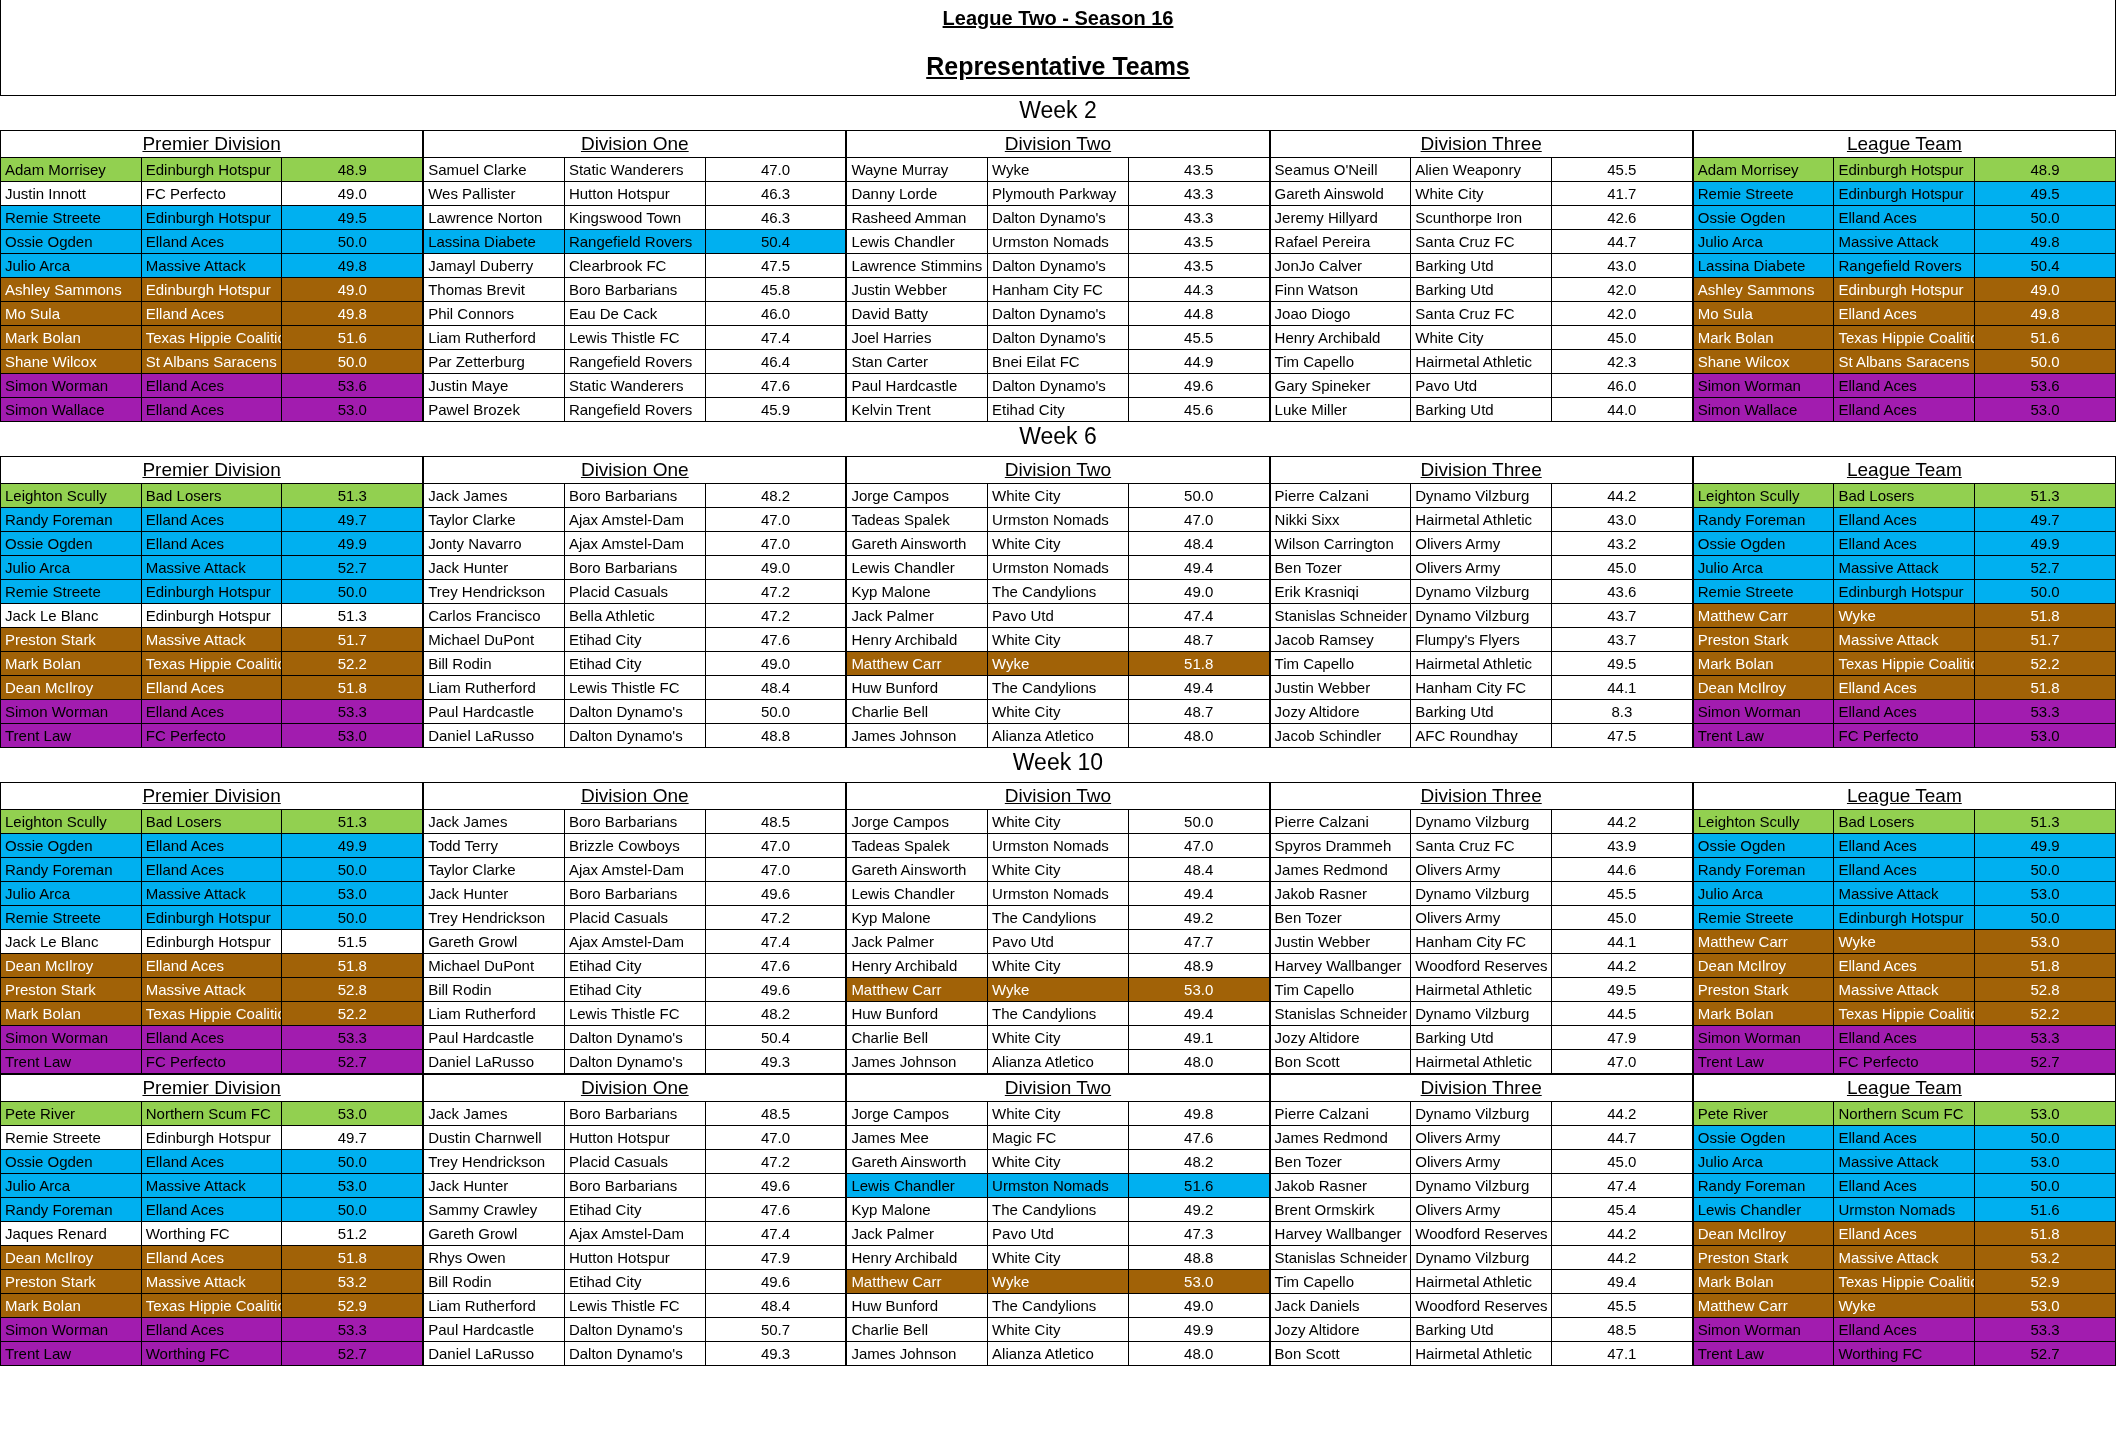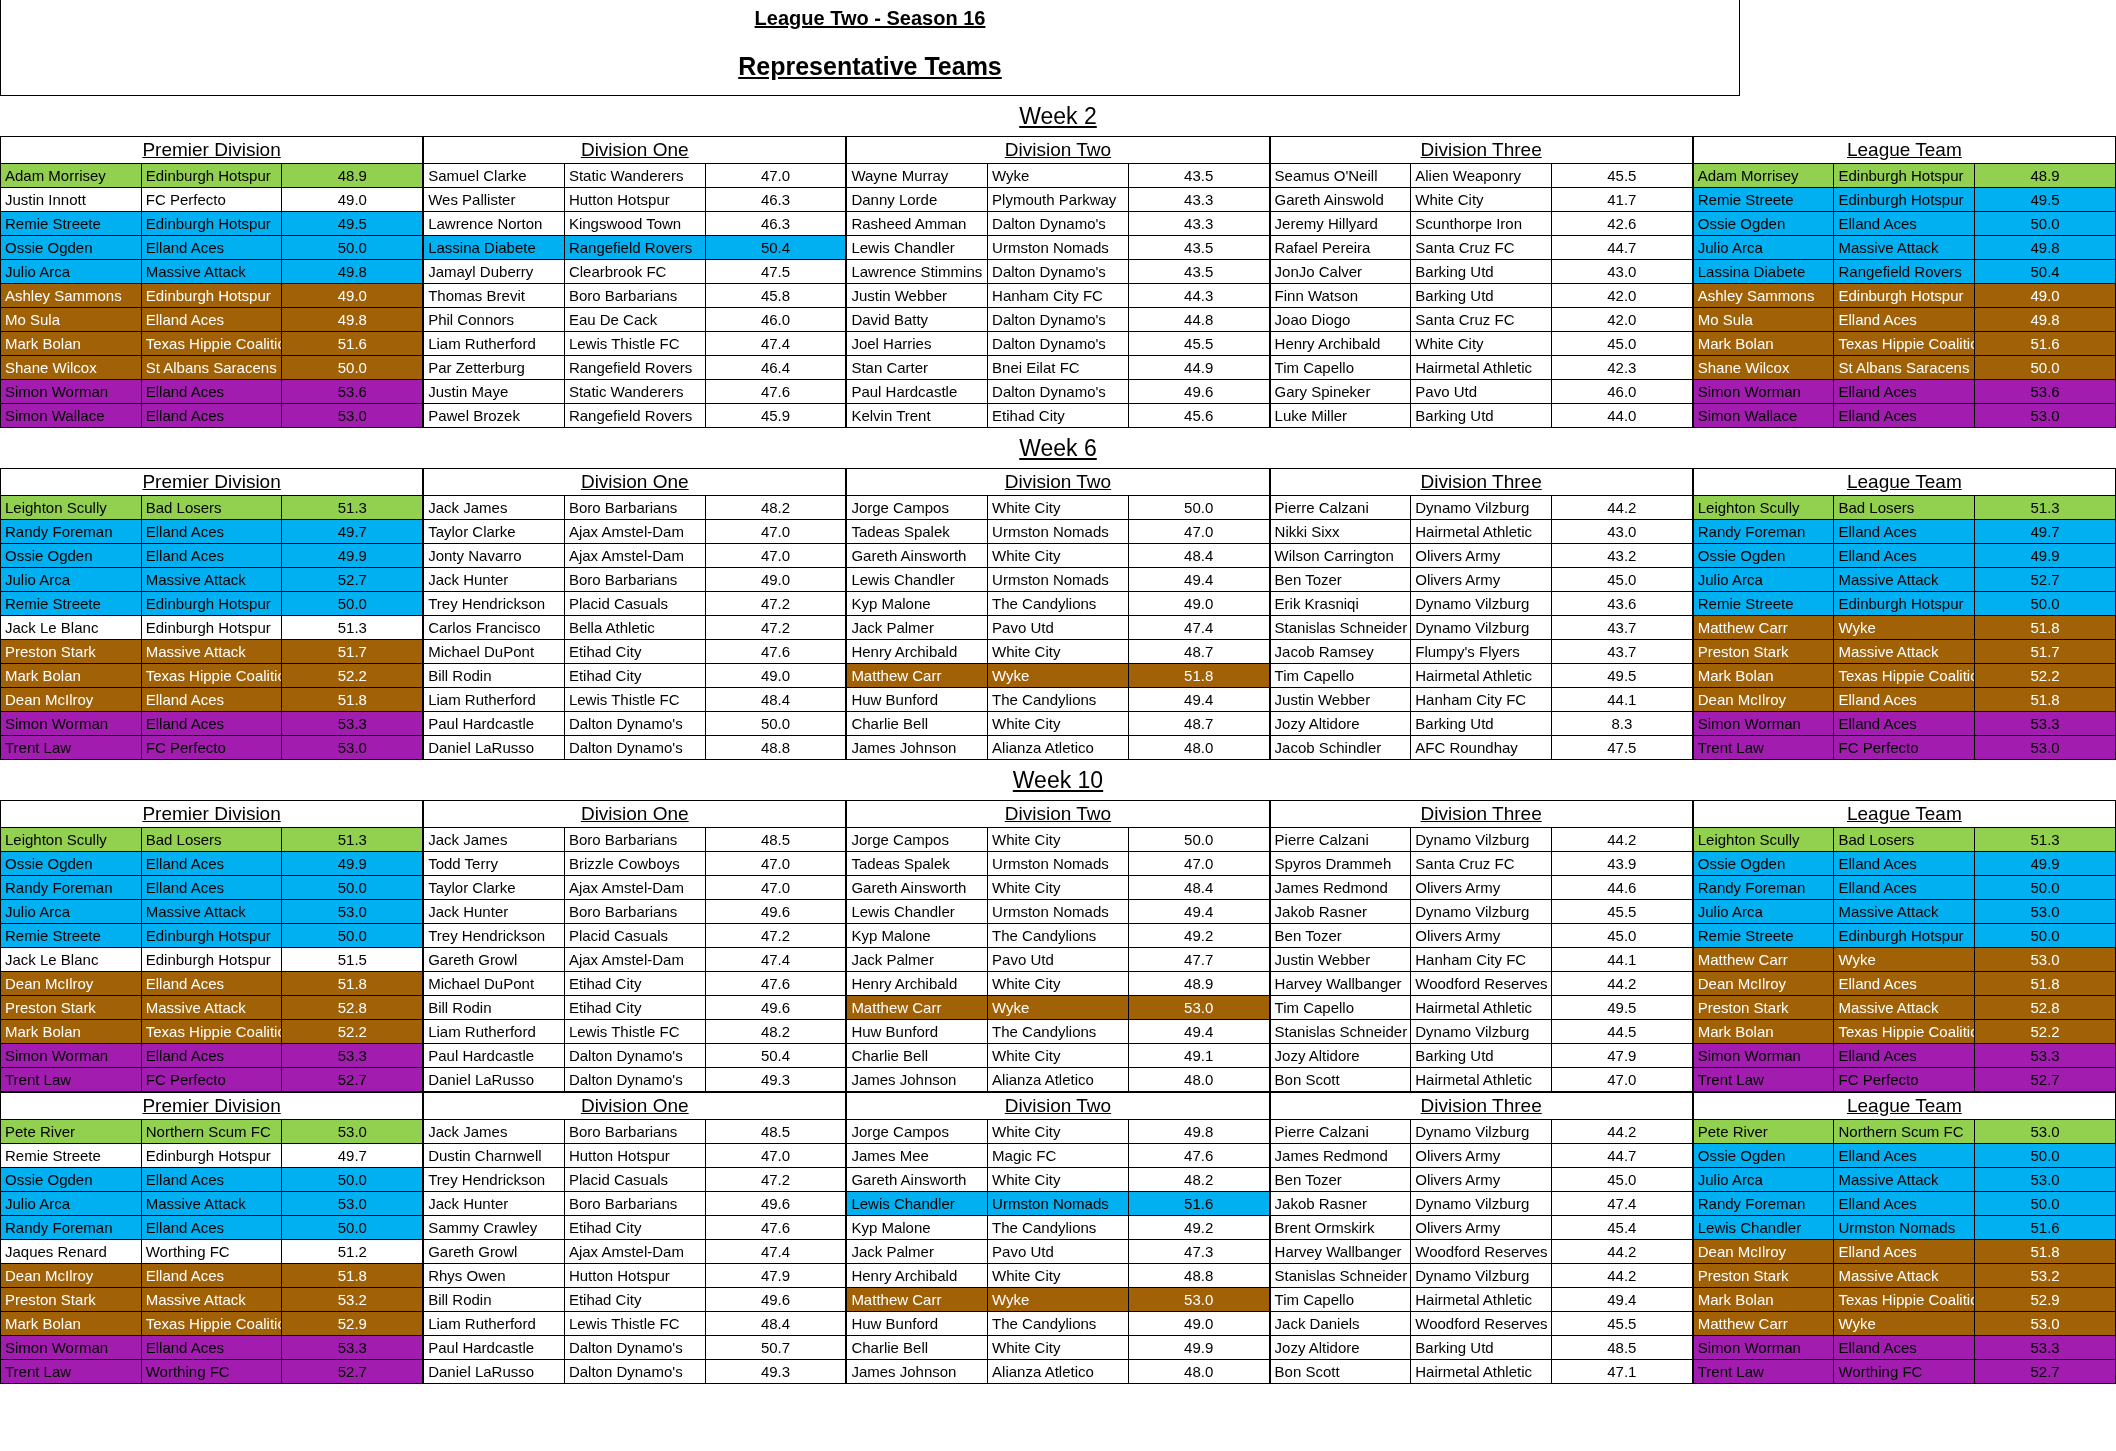--- a/index.html
+++ b/index.html
@@ -3,21 +3,21 @@
 <meta charset="utf-8">
 <style>
   * { box-sizing: border-box; }
   html, body { margin: 0; padding: 0; background: #ffffff; }
   body {
     width: 2116px;
     font-family: "Liberation Sans", sans-serif;
     color: #000;
   }
   .header-box {
-    width: 1740px;
+    width: 2116px;
     height: 96px;
     border: 1px solid #000;
     border-top: none;
   }
   .page-title {
     text-align: center;
     font-size: 20px;
     font-weight: bold;
     text-decoration: underline;
     padding-top: 7px;
@@ -26,22 +26,21 @@
     text-align: center;
     font-size: 25px;
     font-weight: bold;
     text-decoration: underline;
     margin-top: 22px;
   }
   .week-label {
     text-align: center;
     font-size: 23px;
     line-height: 27px;
-    text-decoration: underline;
-    margin: 7px 0 6px 0;
+    margin: 1px 0 6px 0;
   }
   .week-grid {
     display: flex;
     width: 1790px;
   }
   table.division-table {
     border-collapse: collapse;
     table-layout: fixed;
     width: 423.2px;
     flex: 0 0 423.2px;

